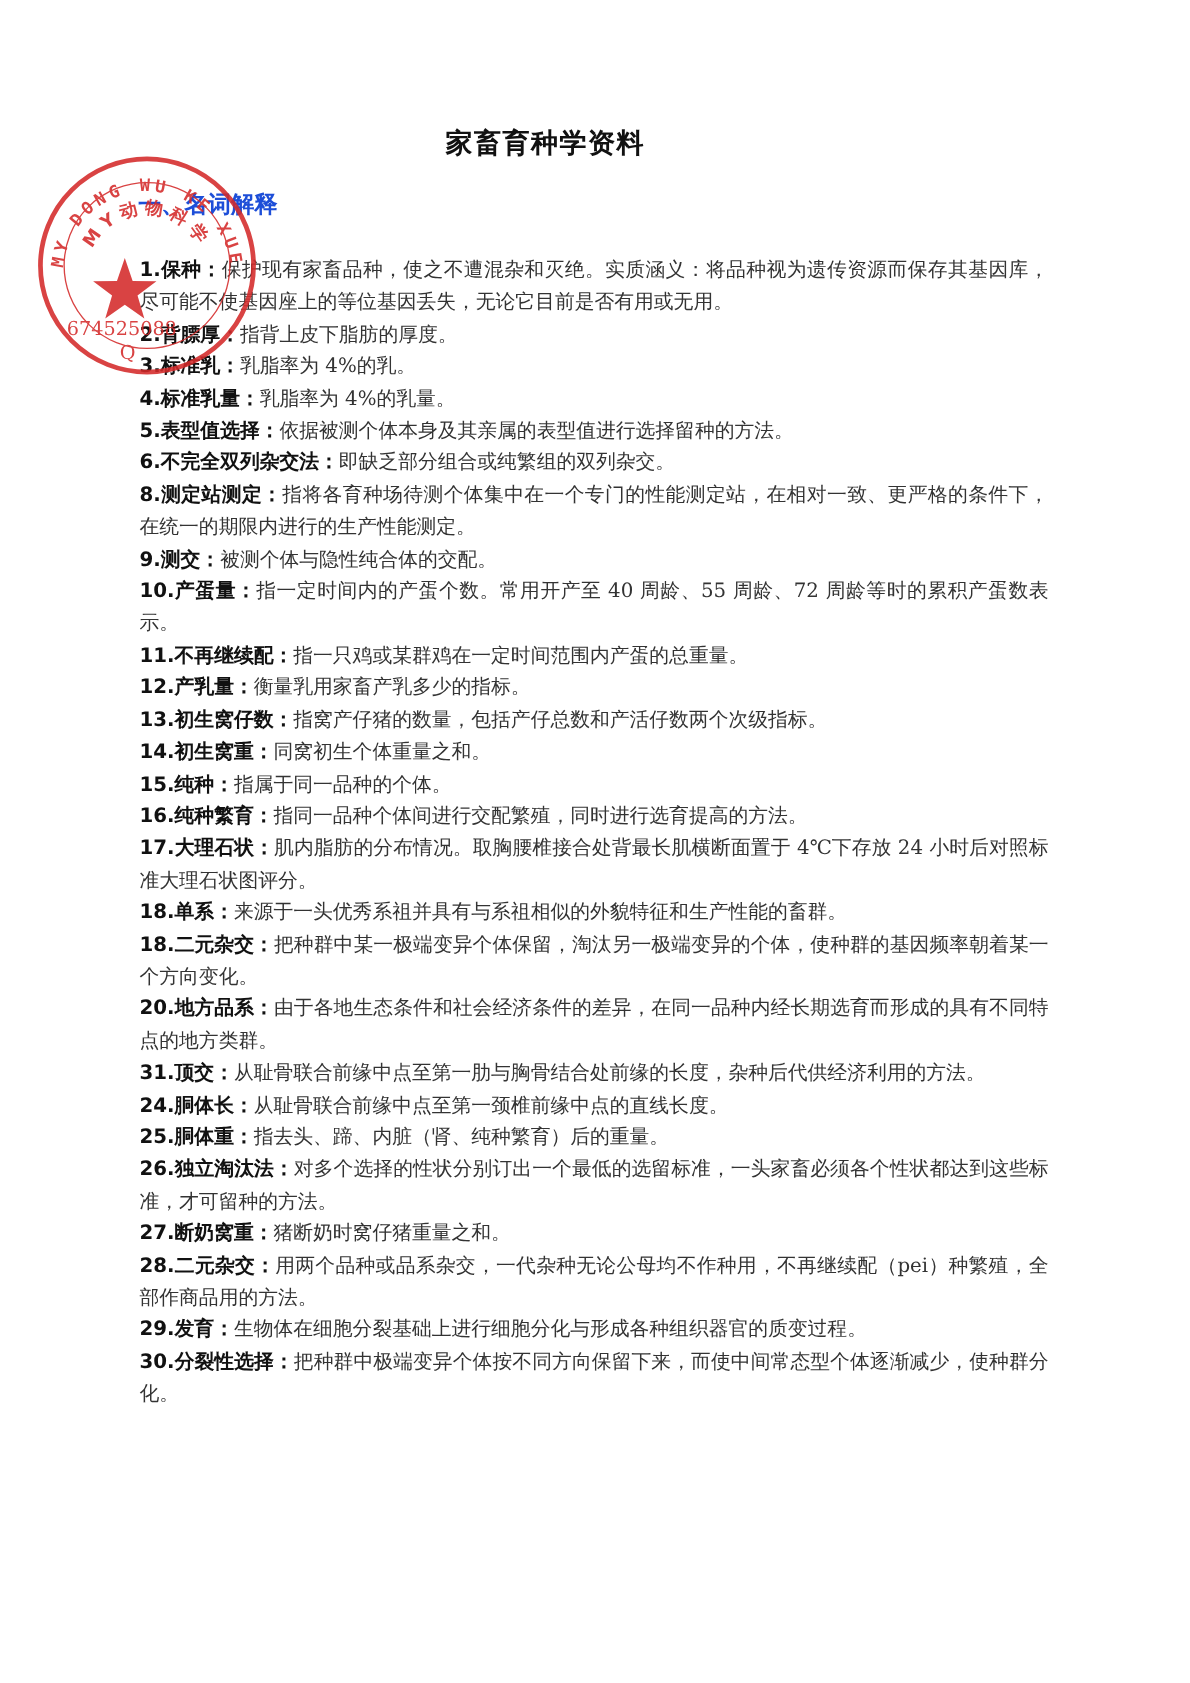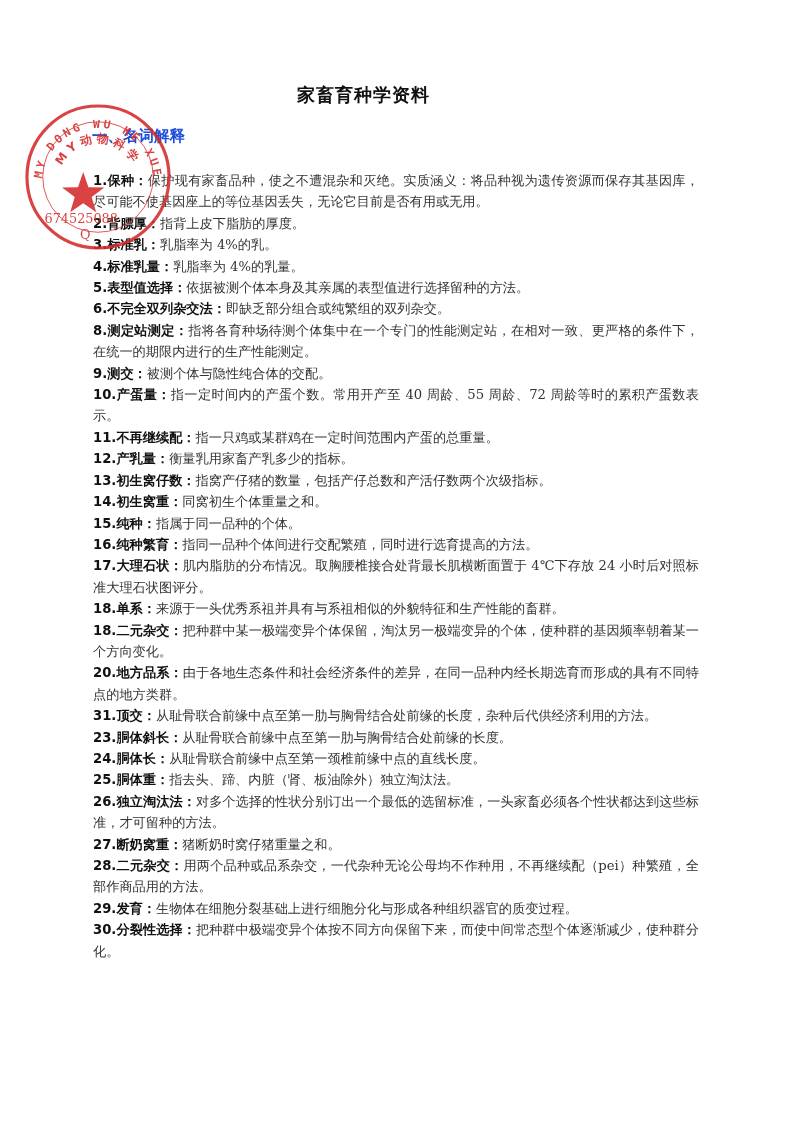--- a/index.html
+++ b/index.html
@@ -103,23 +103,22 @@
       <p class="entry"><span class="num">12.</span><span class="term">产乳量</span><span class="term">：</span><span class="def">衡量乳用家畜产乳多少的指标。</span></p>
       <p class="entry"><span class="num">13.</span><span class="term">初生窝仔数</span><span class="term">：</span><span class="def">指窝产仔猪的数量，包括产仔总数和产活仔数两个次级指标。</span></p>
       <p class="entry"><span class="num">14.</span><span class="term">初生窝重</span><span class="term">：</span><span class="def">同窝初生个体重量之和。</span></p>
       <p class="entry"><span class="num">15.</span><span class="term">纯种</span><span class="term">：</span><span class="def">指属于同一品种的个体。</span></p>
       <p class="entry"><span class="num">16.</span><span class="term">纯种繁育</span><span class="term">：</span><span class="def">指同一品种个体间进行交配繁殖，同时进行选育提高的方法。</span></p>
       <p class="entry"><span class="num">17.</span><span class="term">大理石状</span><span class="term">：</span><span class="def">肌内脂肪的分布情况。取胸腰椎接合处背最长肌横断面置于 4℃下存放 24 小时后对照标准大理石状图评分。</span></p>
       <p class="entry"><span class="num">18.</span><span class="term">单系</span><span class="term">：</span><span class="def">来源于一头优秀系祖并具有与系祖相似的外貌特征和生产性能的畜群。</span></p>
       <p class="entry"><span class="num">18.</span><span class="term">二元杂交</span><span class="term">：</span><span class="def">把种群中某一极端变异个体保留，淘汰另一极端变异的个体，使种群的基因频率朝着某一个方向变化。</span></p>
       <p class="entry"><span class="num">20.</span><span class="term">地方品系</span><span class="term">：</span><span class="def">由于各地生态条件和社会经济条件的差异，在同一品种内经长期选育而形成的具有不同特点的地方类群。</span></p>
       <p class="entry"><span class="num">31.</span><span class="term">顶交</span><span class="term">：</span><span class="def">从耻骨联合前缘中点至第一肋与胸骨结合处前缘的长度，杂种后代供经济利用的方法。</span></p>
-      <p class="entry"><span class="num">23.</span><span class="term">胴体斜长</span><span class="term">：</span><span class="def">从耻骨联合前缘中点至第一肋与胸骨结合处前缘的长度。</span></p>
       <p class="entry"><span class="num">24.</span><span class="term">胴体长</span><span class="term">：</span><span class="def">从耻骨联合前缘中点至第一颈椎前缘中点的直线长度。</span></p>
-      <p class="entry"><span class="num">25.</span><span class="term">胴体重</span><span class="term">：</span><span class="def">指去头、蹄、内脏（肾、板油除外）独立淘汰法。</span></p>
+      <p class="entry"><span class="num">25.</span><span class="term">胴体重</span><span class="term">：</span><span class="def">指去头、蹄、内脏（肾、纯种繁育）后的重量。</span></p>
       <p class="entry"><span class="num">26.</span><span class="term">独立淘汰法</span><span class="term">：</span><span class="def">对多个选择的性状分别订出一个最低的选留标准，一头家畜必须各个性状都达到这些标准，才可留种的方法。</span></p>
       <p class="entry"><span class="num">27.</span><span class="term">断奶窝重</span><span class="term">：</span><span class="def">猪断奶时窝仔猪重量之和。</span></p>
       <p class="entry"><span class="num">28.</span><span class="term">二元杂交</span><span class="term">：</span><span class="def">用两个品种或品系杂交，一代杂种无论公母均不作种用，不再继续配（pei）种繁殖，全部作商品用的方法。</span></p>
       <p class="entry"><span class="num">29.</span><span class="term">发育</span><span class="term">：</span><span class="def">生物体在细胞分裂基础上进行细胞分化与形成各种组织器官的质变过程。</span></p>
       <p class="entry"><span class="num">30.</span><span class="term">分裂性选择</span><span class="term">：</span><span class="def">把种群中极端变异个体按不同方向保留下来，而使中间常态型个体逐渐减少，使种群分化。</span></p>
     </div>
 
   <svg class="stamp" viewBox="0 0 150 150" xmlns="http://www.w3.org/2000/svg">
     <defs>
       <path id="arcTop" d="M 18 82 A 57 57 0 0 1 132 82"></path>

